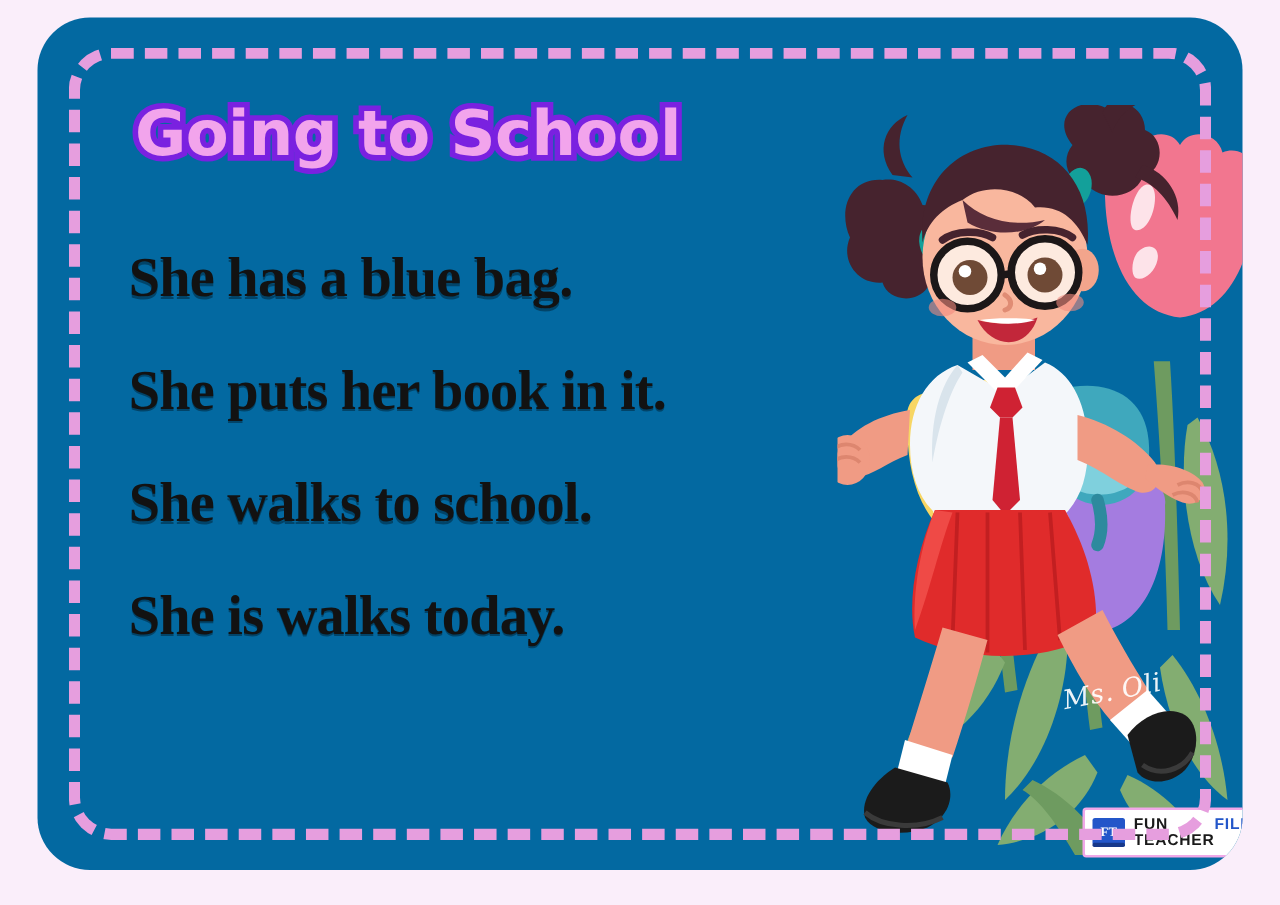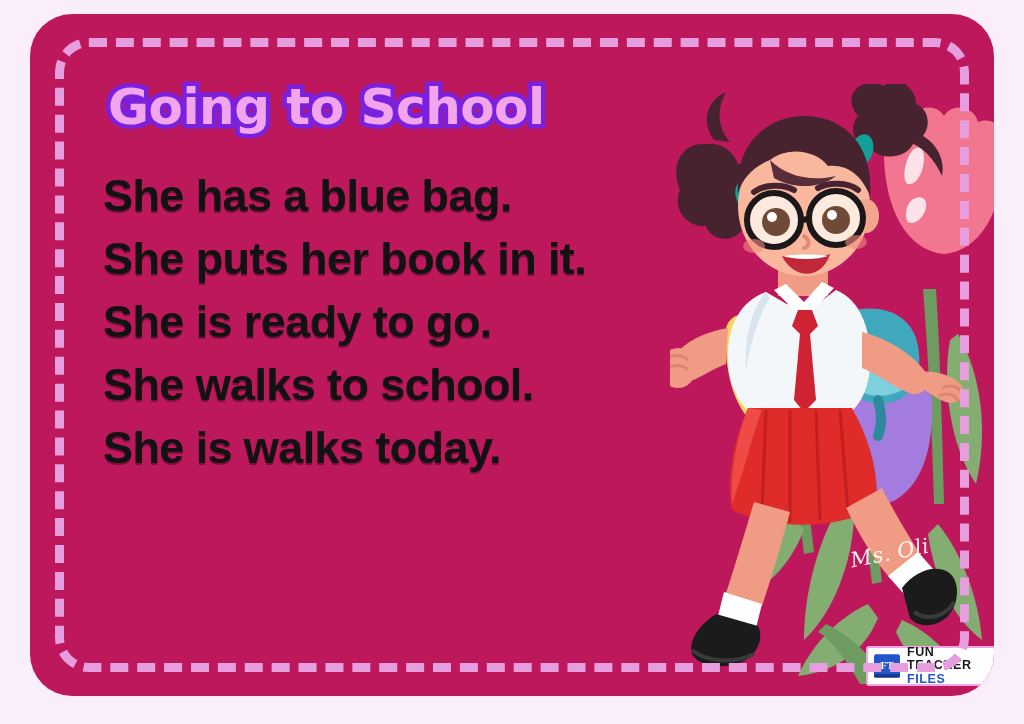--- a/index.html
+++ b/index.html
@@ -21,21 +21,21 @@
     overflow: hidden;
   }
 
   
   #card {
     position: absolute;
     left: 30px;
     top: 14px;
     width: 964px;
     height: 682px;
-    background: #be185d;
+    background: #0369a1;
     border-radius: 42px;
     overflow: hidden;
   }
 
   
   #dashed-border {
     position: absolute;
     left: 55px;
     top: 38px;
     width: 914px;
@@ -63,28 +63,29 @@
   }
 
   
   #poem {
     position: absolute;
     left: 73px;
     top: 150px;
     width: 620px;
   }
   .poem-line {
-    font-family: Liberation Sans, sans-serif;
+    font-family: Liberation Serif, serif;
     font-weight: bold;
     font-size: 45px;
     line-height: 63px;
     color: #121212;
     letter-spacing: -0.6px;
     white-space: nowrap;
     text-shadow: 0 2px 0 rgba(0,0,0,0.35);
+    margin-top: 27px;
   }
 
   
   #illustration {
     position: absolute;
     left: 640px;
     top: 70px;
     width: 370px;
     height: 600px;
   }
@@ -119,21 +120,21 @@
     box-sizing: border-box;
   }
   #logo-book {
     width: 28px;
     height: 26px;
     flex: 0 0 auto;
     margin-right: 6px;
   }
   #logo-text {
     display: flex;
-    flex-direction: column;
+    flex-direction: row;
     justify-content: center;
     line-height: 1.05;
   }
   #logo-line1 {
     font-family: "Liberation Sans", sans-serif;
     font-weight: bold;
     font-size: 12.5px;
     color: #1a1a1a;
     letter-spacing: 0.6px;
   }
@@ -276,21 +277,20 @@
         <path d="M232 504 C244 488 264 480 278 488 C290 496 290 518 278 532 C266 544 248 544 240 534 Z" fill="#1b1b1b"></path>
         <path d="M244 528 C258 538 276 532 284 518" stroke="#3a3a3a" stroke-width="4" fill="none"></path>
       </g>
     </svg>
 
     <div id="title">Going to School</div>
 
     <div id="poem">
       <div class="poem-line">She has a blue bag.</div>
       <div class="poem-line">She puts her book in it.</div>
-      <div class="poem-line">She is ready to go.</div>
       <div class="poem-line">She walks to school.</div>
       <div class="poem-line">She is walks today.</div>
     </div>
 
     <div id="watermark">Ms. Oli</div>
 
     <div id="logo">
       <svg id="logo-book" viewBox="0 0 40 38">
         <rect x="1" y="2" width="38" height="32" rx="3" fill="#2356c9"></rect>
         <rect x="1" y="31" width="38" height="5" rx="2" fill="#17388a"></rect>

